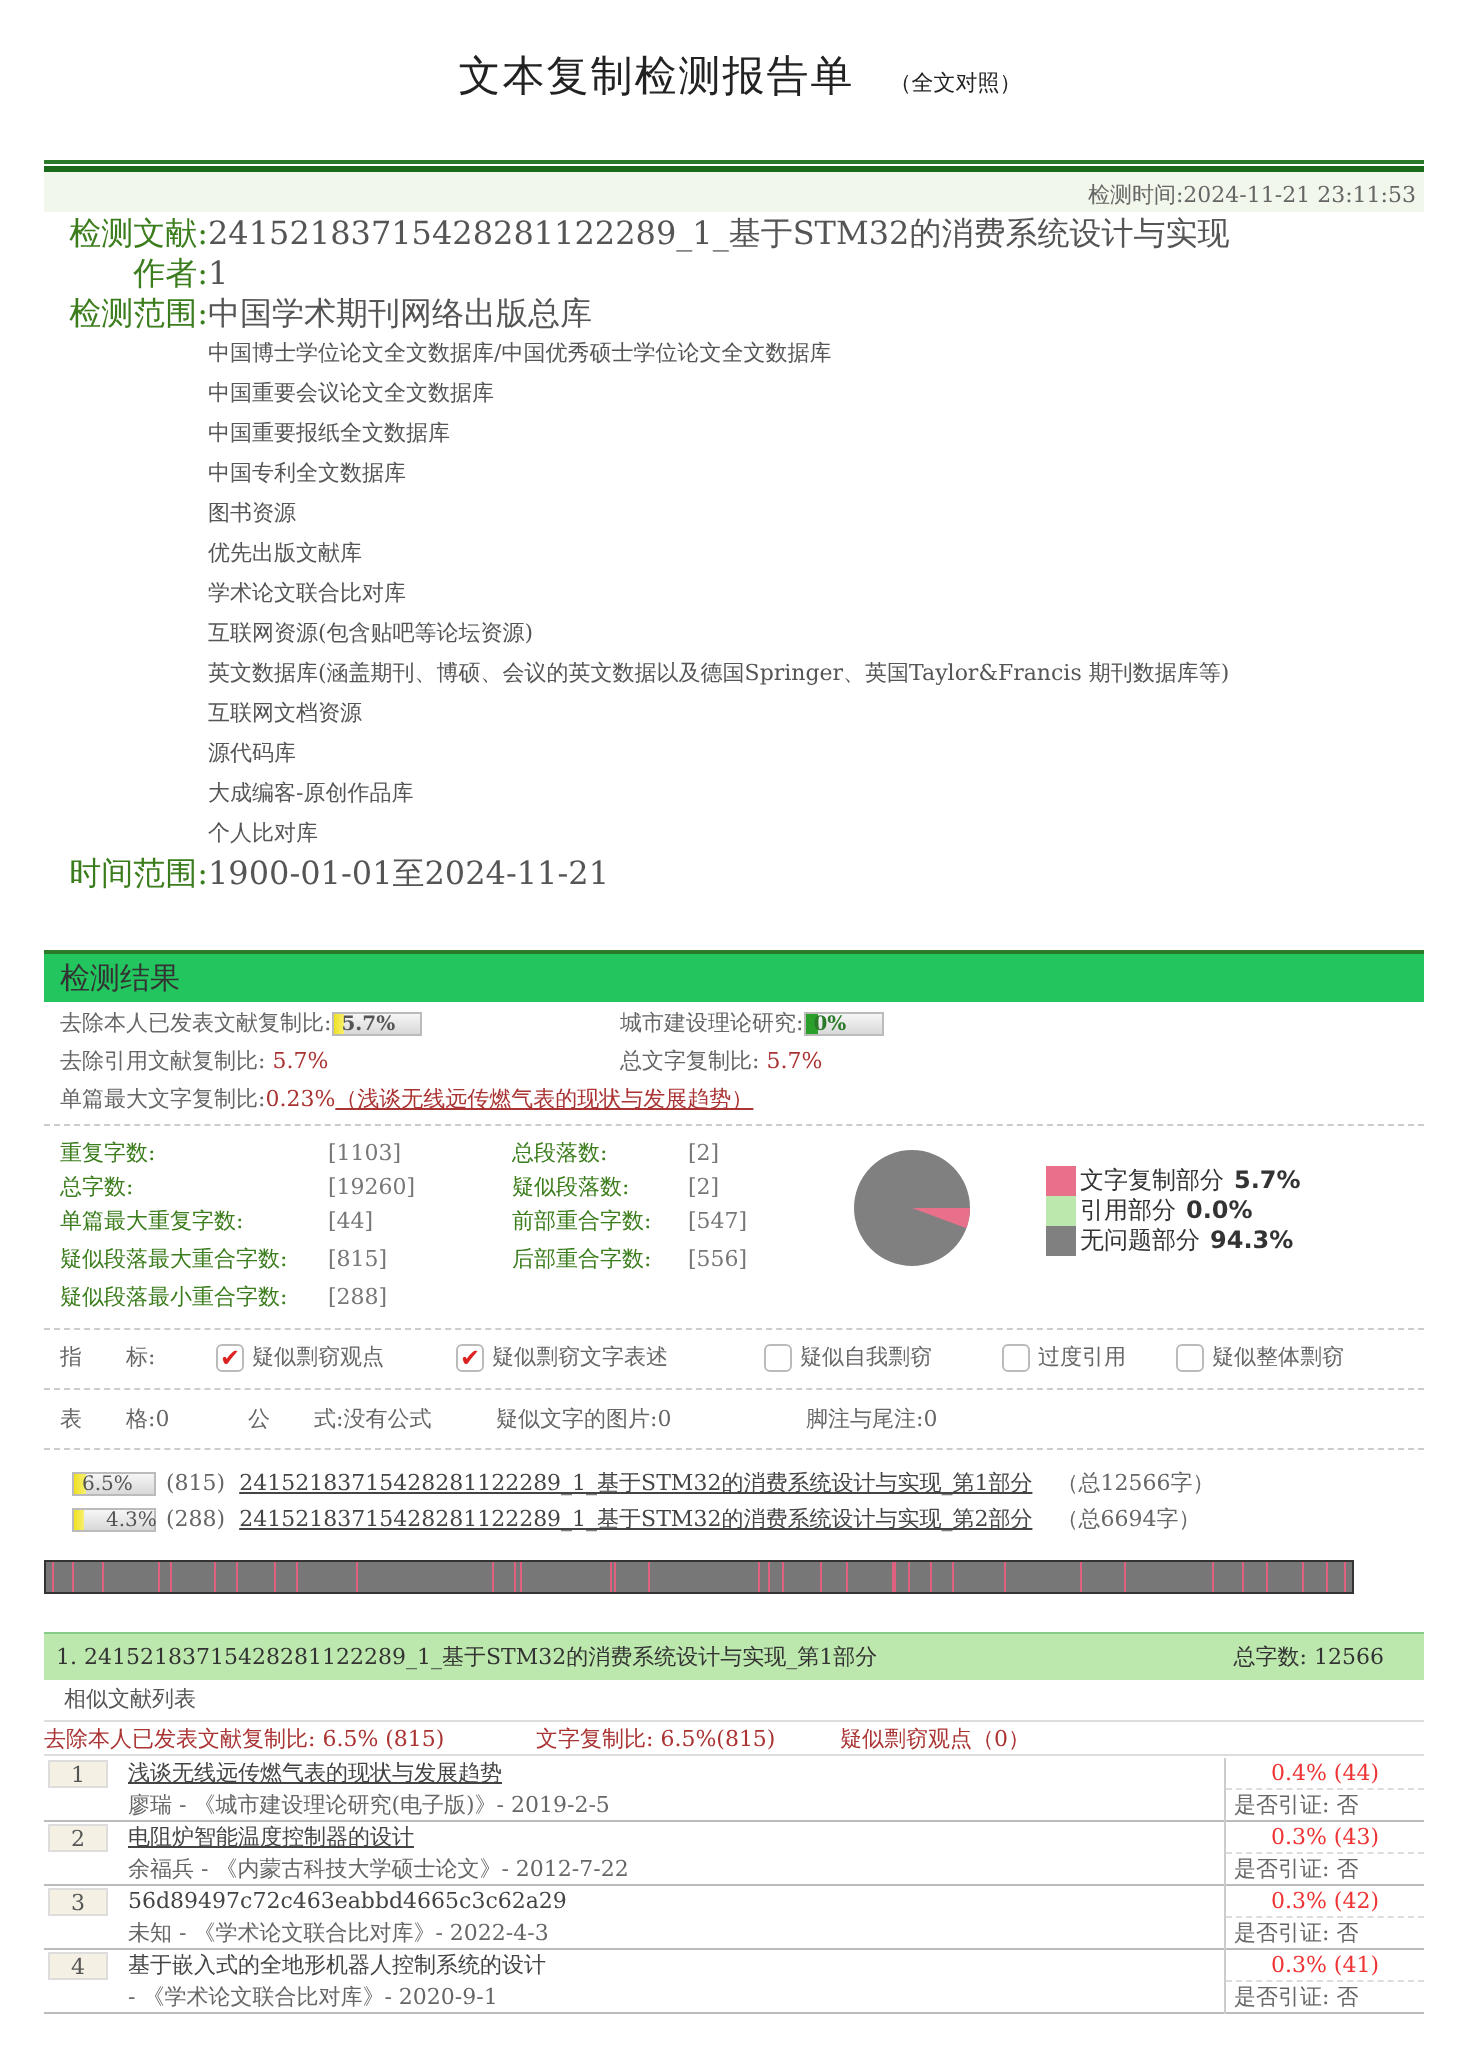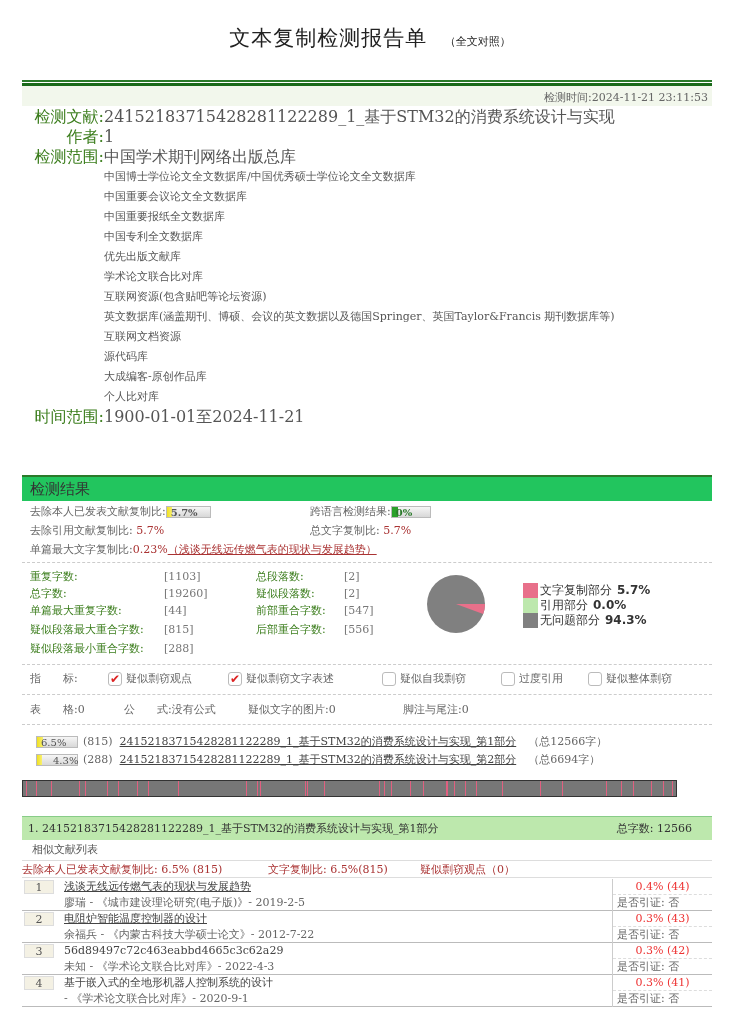--- a/index.html
+++ b/index.html
@@ -102,20 +102,21 @@
     <span class="info-val">1</span>
   </div>
   <div class="info-row">
     <span class="info-label">检测范围:</span>
     <span class="info-val">中国学术期刊网络出版总库</span>
   </div>
   <div class="info-indent">中国博士学位论文全文数据库/中国优秀硕士学位论文全文数据库</div>
   <div class="info-indent">中国重要会议论文全文数据库</div>
   <div class="info-indent">中国重要报纸全文数据库</div>
   <div class="info-indent">中国专利全文数据库</div>
+  <div class="info-indent">图书资源</div>
   <div class="info-indent">优先出版文献库</div>
   <div class="info-indent">学术论文联合比对库</div>
   <div class="info-indent">互联网资源(包含贴吧等论坛资源)</div>
   <div class="info-indent">英文数据库(涵盖期刊、博硕、会议的英文数据以及德国Springer、英国Taylor&amp;Francis 期刊数据库等)</div>
   <div class="info-indent">互联网文档资源</div>
   <div class="info-indent">源代码库</div>
   <div class="info-indent">大成编客-原创作品库</div>
   <div class="info-indent">个人比对库</div>
   <div class="info-row">
     <span class="info-label">时间范围:</span>
@@ -124,21 +125,21 @@
 </div>
 
 <div class="result-head">
   <span>检测结果</span>
 </div>
 
 <div class="rs-row" style="top:503px;">
   <span>去除本人已发表文献复制比:</span><span class="bar-mini" style="width:45px;"><span class="fill" style="width:5px;background:linear-gradient(90deg,#f0e020,#f8f070);"></span><span class="txt">5.7%</span></span>
 </div>
 <div class="rs-row" style="top:503px; left:310px;">
-  <span>跨语言检测结果:</span><span class="bar-mini" style="width:40px;"><span class="fill" style="width:6px;background:#2aa02a;"></span><span class="txt" style="color:#2a7a2a;">0%</span></span>
+  <span>城市建设理论研究:</span><span class="bar-mini" style="width:40px;"><span class="fill" style="width:6px;background:#2aa02a;"></span><span class="txt" style="color:#2a7a2a;">0%</span></span>
 </div>
 <div class="rs-row" style="top:522px;">
   <span>去除引用文献复制比:</span> <span class="red-val">5.7%</span>
 </div>
 <div class="rs-row" style="top:522px; left:310px;">
   <span>总文字复制比:</span> <span class="red-val">5.7%</span>
 </div>
 <div class="rs-row" style="top:541px;">
   <span>单篇最大文字复制比:</span><span class="red-val">0.23%</span><span class="maxlink">（浅谈无线远传燃气表的现状与发展趋势）</span>
 </div>

